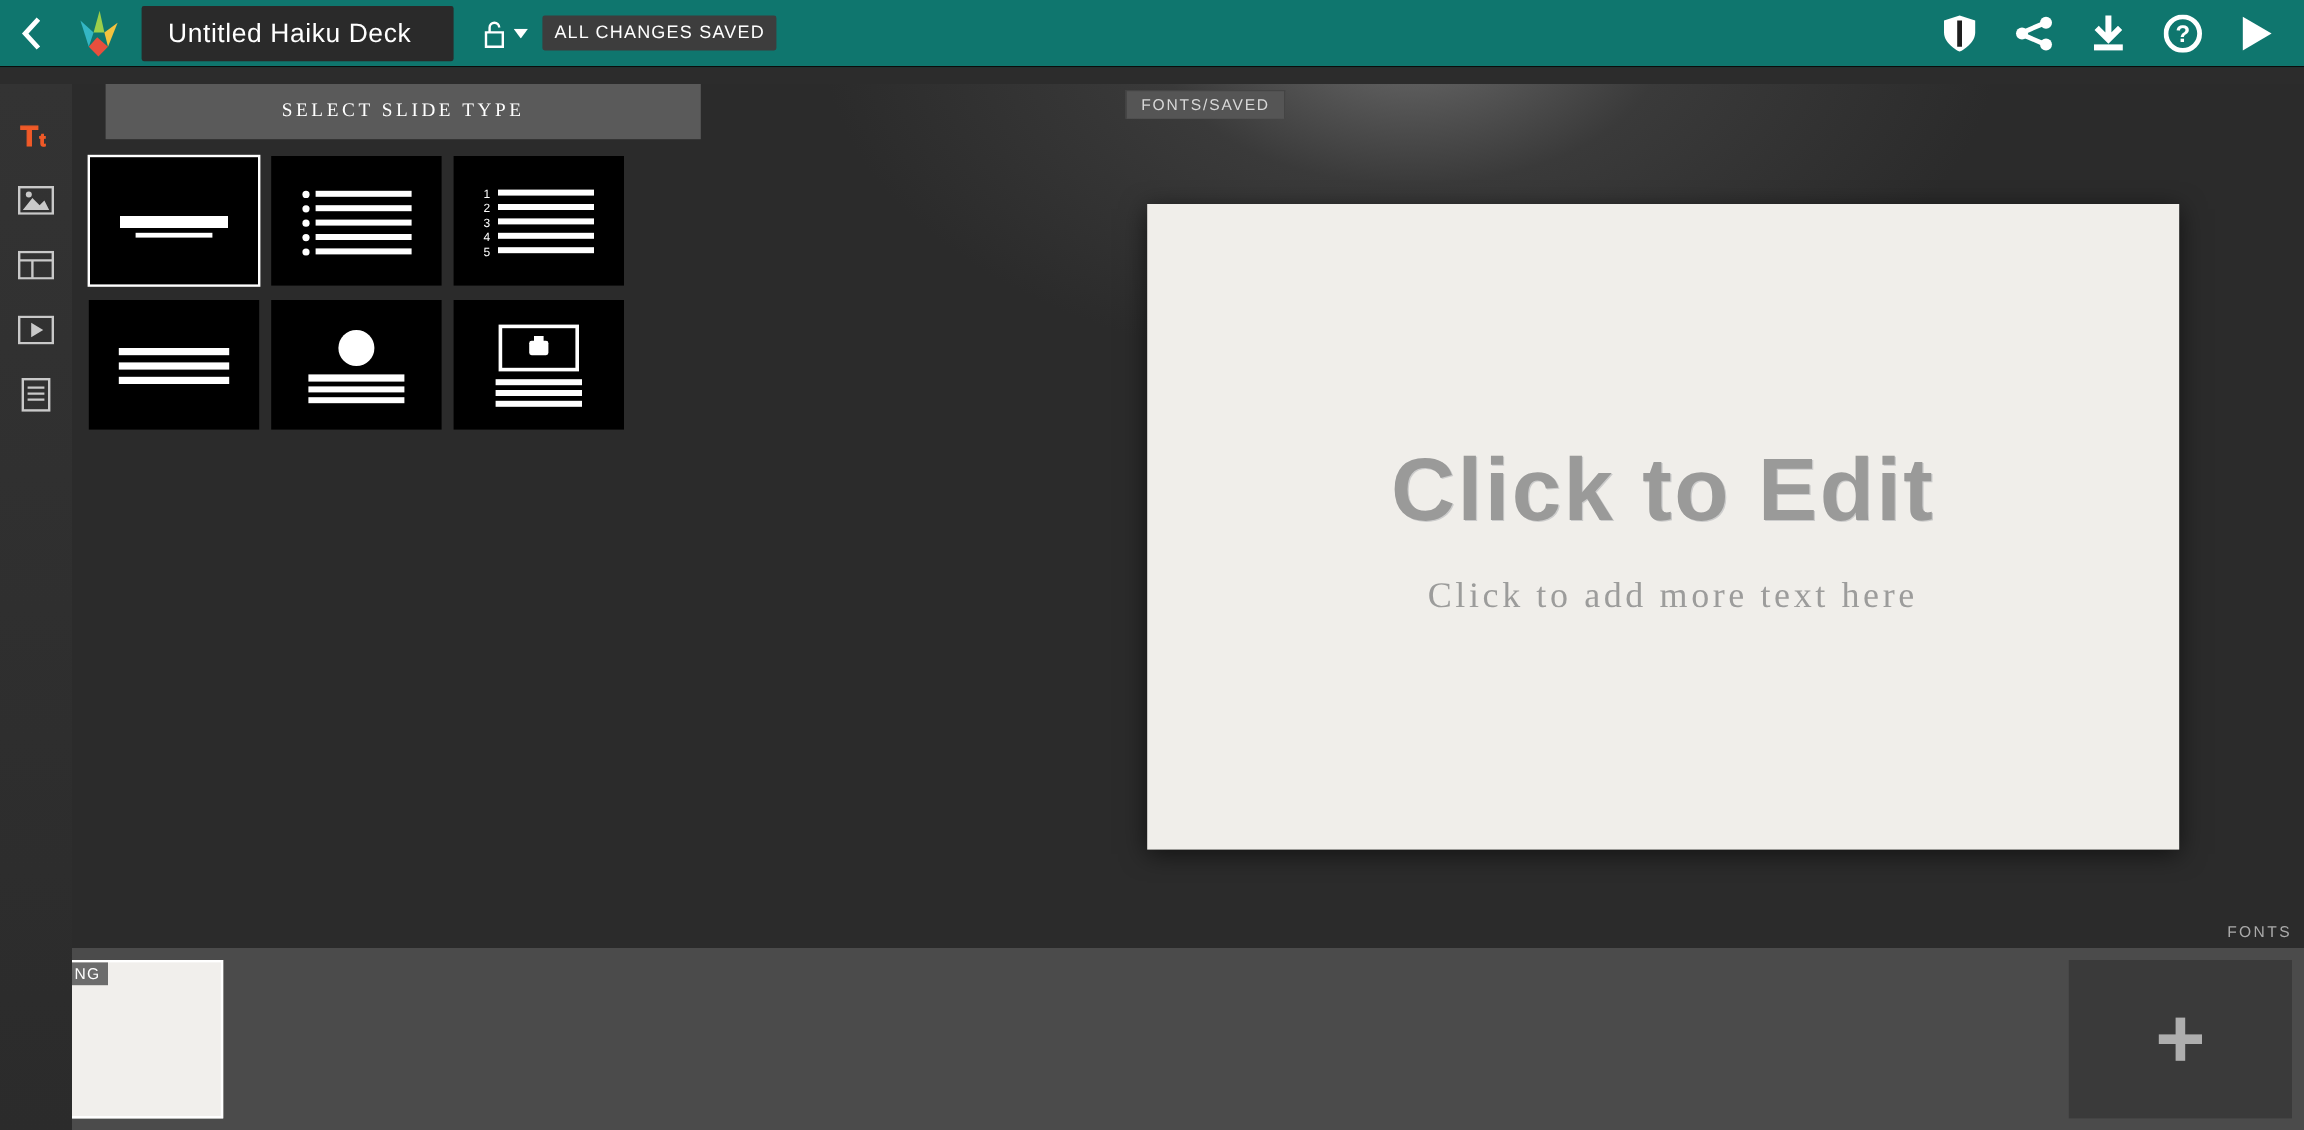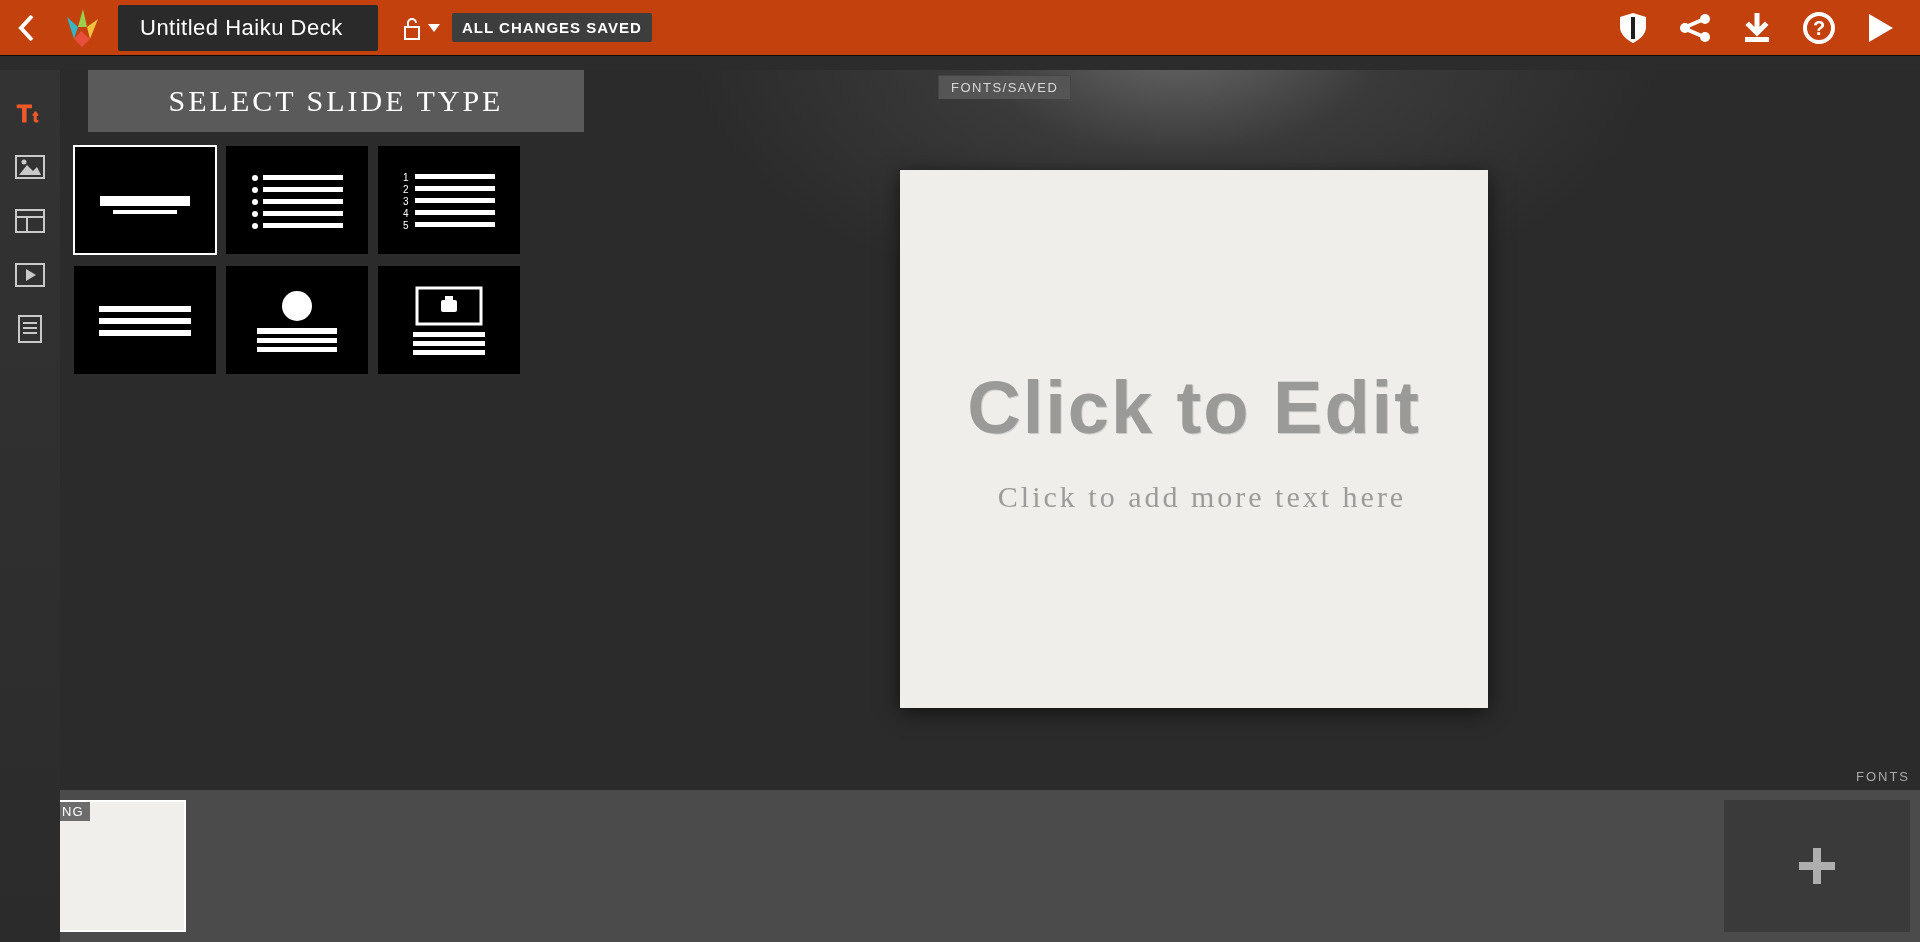--- a/index.html
+++ b/index.html
@@ -1,20 +1,20 @@
 <!DOCTYPE html>
 <html><head>
 <meta charset="utf-8">
 <style>
   * { box-sizing: border-box; margin: 0; padding: 0; }
   html, body { width: 1920px; height: 942px; overflow: hidden; font-family: Arial, Helvetica, sans-serif; background:#2c2c2c; }
   
   .topbar {
     height: 56px;
-    background: #c2410c;
+    background: #0f766e;
     display:flex;
     align-items:center;
     padding: 0 14px 0 10px;
     gap:12px;
     border-bottom:1px solid #0c0c0c;
   }
   .back-btn { width:34px; display:flex; align-items:center; justify-content:center; cursor:pointer; }
   .logo { width:50px; height:50px; display:flex; align-items:center; justify-content:center; }
   .deck-title {
     background:#2a2a2a;
@@ -26,21 +26,21 @@
     letter-spacing:0.5px;
   }
   .privacy-btn {
     display:flex; align-items:center; gap:6px; margin-left:10px; cursor:pointer;
   }
   .save-badge {
     background:#3d3d3d;
     color:#fff;
     font-size:15px;
     letter-spacing:1px;
-    font-weight:bold;
+    font-weight:normal;
     padding:6px 10px;
     border-radius:2px;
     text-align:right;
   }
   .top-spacer { flex:1; }
   .top-icon { width:50px; height:50px; display:flex; align-items:center; justify-content:center; cursor:pointer; }
   
   .sidebar {
     position:absolute;
     top:70px; left:0; bottom:0;
@@ -60,21 +60,21 @@
     position:absolute;
     top:70px; left:60px;
     width:524px;
     z-index:2;
   }
   .panel-header{
     background:#5a5a5a;
     color:#fff;
     text-align:center;
     letter-spacing:3px;
-    font-size:30px;
+    font-size:16px;
     padding:14px 0;
     font-family:Georgia, 'Times New Roman', serif;
     margin-left:28px;
   }
   .panel-grid{
     padding:14px;
     display:grid;
     grid-template-columns:repeat(3,142px);
     grid-auto-rows:108px;
     gap:12px 10px;
@@ -100,22 +100,22 @@
     color:#d8d8d8;
     font-size:13px;
     letter-spacing:1.5px;
     padding:4px 12px;
     cursor:pointer;
     border: 1px solid #444;
     border-bottom:none;
   }
   .slide{
     position:absolute;
-    top:100px; left:840px;
-    width:588px; height:538px;
+    top:100px; left:896px;
+    width:860px; height:538px;
     background:#f0eeea;
     box-shadow:0 4px 20px rgba(0,0,0,.6);
     display:flex;
     flex-direction:column;
     align-items:center;
     justify-content:center;
     gap:30px;
   }
   .slide-title{
     font-size:74px;

